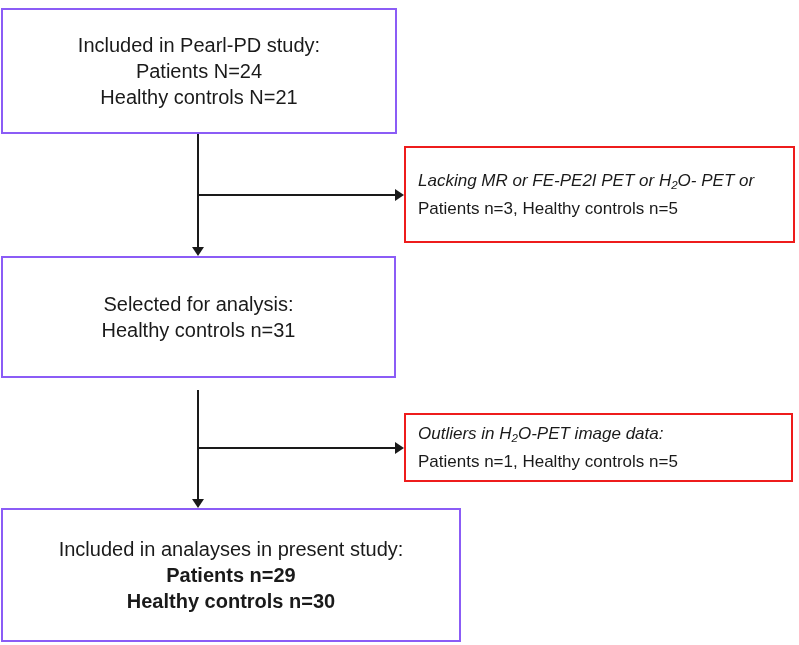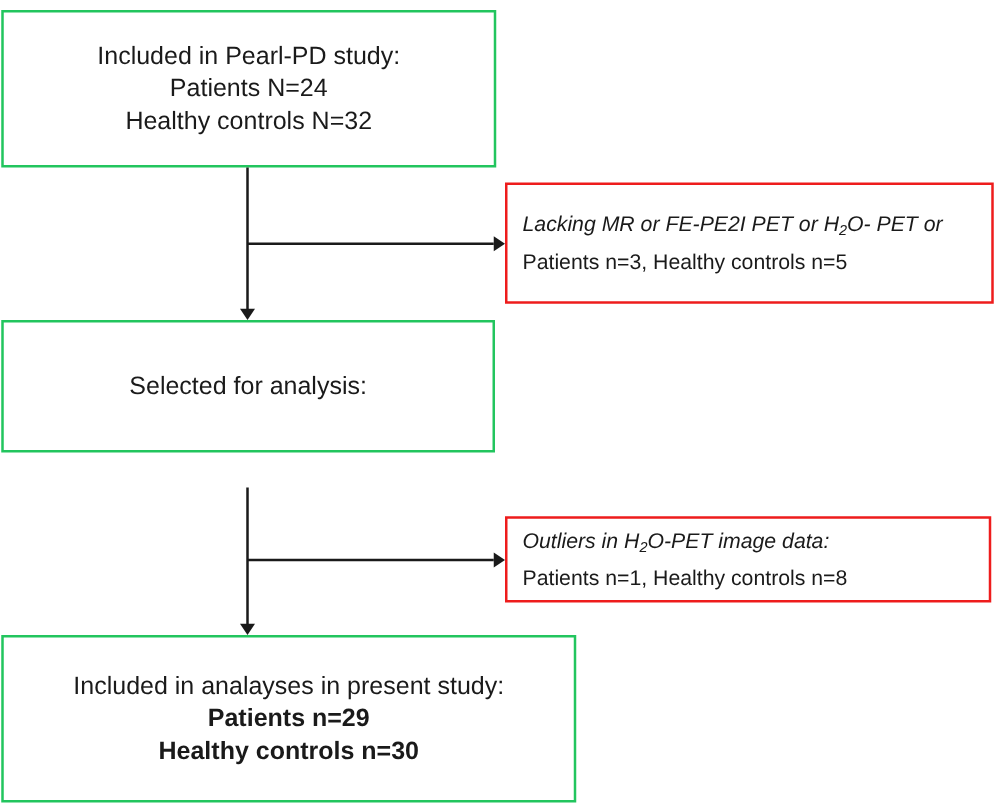--- a/index.html
+++ b/index.html
@@ -12,21 +12,21 @@
     width: 799px;
     height: 645px;
     background: #ffffff;
     font-family: "Liberation Sans", sans-serif;
     color: #1a1a1a;
     overflow: hidden;
   }
   .stage-box {
     position: absolute;
     box-sizing: border-box;
-    border: 2px solid #22c55e;
+    border: 2px solid #8b5cf6;
     background: #ffffff;
     display: flex;
     flex-direction: column;
     align-items: center;
     justify-content: center;
     text-align: center;
     font-size: 20px;
     line-height: 26px;
   }
   .exclusion-box {
@@ -69,21 +69,21 @@
   .arrow-right {
     position: absolute;
     width: 0;
     height: 0;
     border-top: 6px solid transparent;
     border-bottom: 6px solid transparent;
     border-left: 9px solid #1a1a1a;
   }
   
   #box-included      { left: 1px;   top: 8px;   width: 396px; height: 126px; }
-  #box-selected      { left: 1px;   top: 256px; width: 395px; height: 106px; }
+  #box-selected      { left: 1px;   top: 256px; width: 395px; height: 122px; }
   #box-analysed      { left: 1px;   top: 508px; width: 460px; height: 134px; }
   #excl-lacking      { left: 404px; top: 146px; width: 391px; height: 97px; }
   #excl-outliers     { left: 404px; top: 413px; width: 389px; height: 69px; }
   
   #vline-1           { left: 197px; top: 134px; height: 114px; }
   #varrow-1          { left: 192px; top: 247px; }
   #hline-1           { left: 198px; top: 194px; width: 197px; }
   #harrow-1          { left: 395px; top: 189px; }
   #vline-2           { left: 197px; top: 390px; height: 110px; }
   #varrow-2          { left: 192px; top: 499px; }
@@ -91,49 +91,50 @@
   #harrow-2          { left: 395px; top: 442px; }
 </style>
 </head>
 <body>
 
 <div class="canvas">
 
   <div class="stage-box" id="box-included">
     <div>Included in Pearl-PD study:</div>
     <div>Patients N=24</div>
-    <div>Healthy controls N=32</div>
+    <div>Healthy controls N=21</div>
   </div>
 
   <div class="line-v" id="vline-1"></div>
   <div class="arrow-down" id="varrow-1"></div>
   <div class="line-h" id="hline-1"></div>
   <div class="arrow-right" id="harrow-1"></div>
 
   <div class="exclusion-box" id="excl-lacking">
     <div class="em">
       <span>Lacking MR or FE-PE2I PET or H</span><span class="subscript">2</span><span>O- PET or</span>
     </div>
     <div>Patients n=3, Healthy controls n=5</div>
   </div>
 
   <div class="stage-box" id="box-selected">
     <div>Selected for analysis:</div>
+    <div>Healthy controls n=31</div>
   </div>
 
   <div class="line-v" id="vline-2"></div>
   <div class="arrow-down" id="varrow-2"></div>
   <div class="line-h" id="hline-2"></div>
   <div class="arrow-right" id="harrow-2"></div>
 
   <div class="exclusion-box" id="excl-outliers">
     <div class="em">
       <span>Outliers in H</span><span class="subscript">2</span><span>O-PET image data:</span>
     </div>
-    <div>Patients n=1, Healthy controls n=8</div>
+    <div>Patients n=1, Healthy controls n=5</div>
   </div>
 
   <div class="stage-box" id="box-analysed">
     <div>Included in analayses in present study:</div>
     <div class="bold">Patients n=29</div>
     <div class="bold">Healthy controls n=30</div>
   </div>
 
 </div>
 

